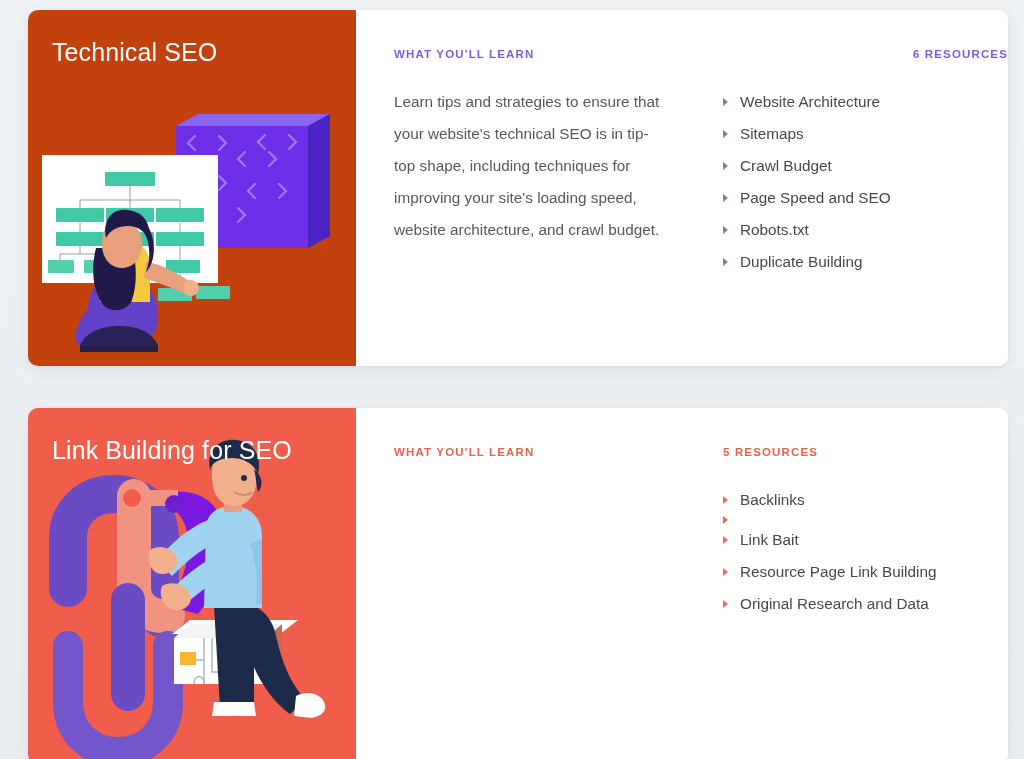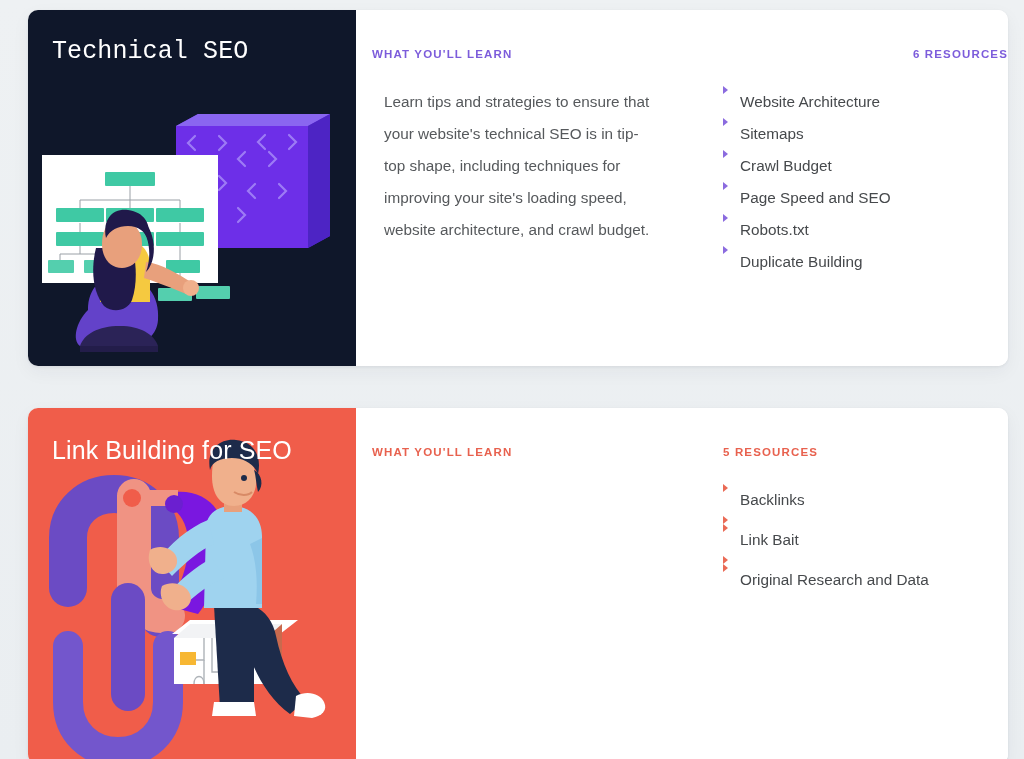--- a/index.html
+++ b/index.html
@@ -63,46 +63,46 @@
     height: 356px;
   }
 
   
   .card-body {
     flex: 1;
     display: flex;
     padding: 38px 0 0 0;
     background: #fff;
   }
-  .col-learn { width: 330px; padding-left: 16px; box-sizing: border-box; }
+  .col-learn { width: 330px; padding-left: 38px; box-sizing: border-box; }
   .col-res   { flex: 1; padding-left: 37px; box-sizing: border-box; }
 
   .eyebrow {
     font-size: 11.5px;
     font-weight: 700;
     letter-spacing: 1.15px;
     margin: 0 0 26px 0;
     text-transform: uppercase;
   }
   .learn-text {
     font-size: 15.3px;
     line-height: 32px;
     color: #56595c;
-    margin: 12px;
+    margin: 0;
     max-width: 272px;
   }
 
   .res-list {
     list-style: none;
     margin: 0;
     padding: 0;
   }
   .res-item {
     display: flex;
-    align-items: flex-start;
+    align-items: center;
     font-size: 15.3px;
     line-height: 32px;
     color: #46494c;
   }
   .res-arrow {
     width: 0;
     height: 0;
     border-left: 5.5px solid currentColor;
     border-top: 4px solid transparent;
     border-bottom: 4px solid transparent;
@@ -110,21 +110,21 @@
     flex: none;
   }
 </style>
 </head>
 <body>
 
 <div class="page">
 
   <div class="course-card" id="card-0">
 
-    <div class="card-visual" style="background:#0f172a;font-family:Liberation Mono, monospace;">
+    <div class="card-visual" style="background:#c2410c;">
 
       <div class="card-title">Technical SEO</div>
 
       <svg class="illustration" viewBox="0 0 328 356">
 
         <g>
           <polygon points="148,116 170,104 302,104 302,226 280,238 148,238" fill="#5a2fd6"></polygon>
           <polygon points="148,116 170,104 302,104 280,116" fill="#8a66f0"></polygon>
           <polygon points="302,104 302,226 280,238 280,116" fill="#4d24c4"></polygon>
           <rect x="148" y="116" width="132" height="122" fill="#6d2fe8"></rect>
@@ -322,20 +322,21 @@
           </li>
           <li class="res-item">
             <span class="res-arrow" style="color:#ea6a55;"></span>
           </li>
           <li class="res-item">
             <span class="res-arrow" style="color:#ea6a55;"></span>
             <span>Link Bait</span>
           </li>
           <li class="res-item">
             <span class="res-arrow" style="color:#ea6a55;"></span>
+            <span>Resource Page Link Building</span>
           </li>
           <li class="res-item">
             <span class="res-arrow" style="color:#ea6a55;"></span>
             <span>Original Research and Data</span>
           </li>
         </ul>
       </div>
     </div>
   </div>
 

